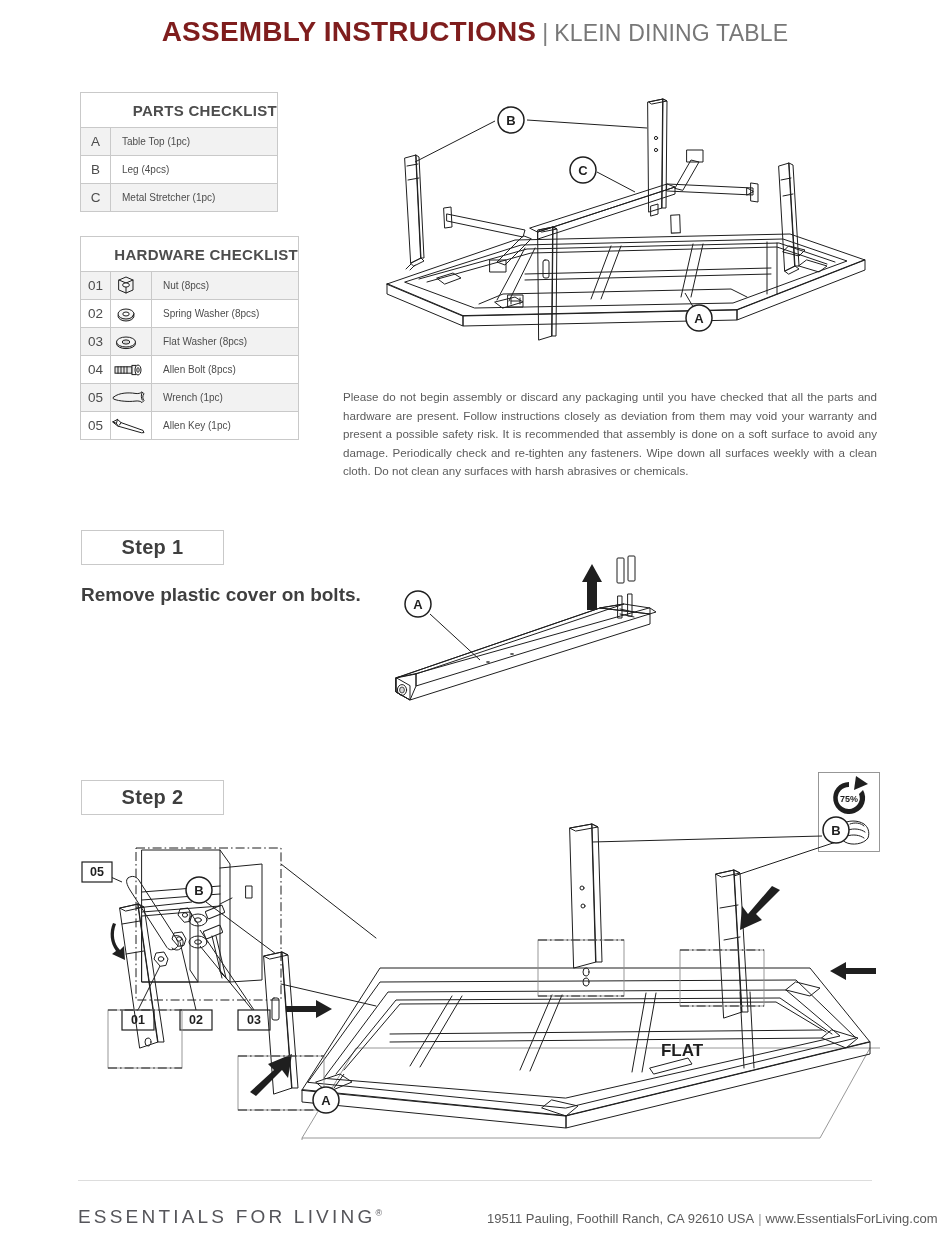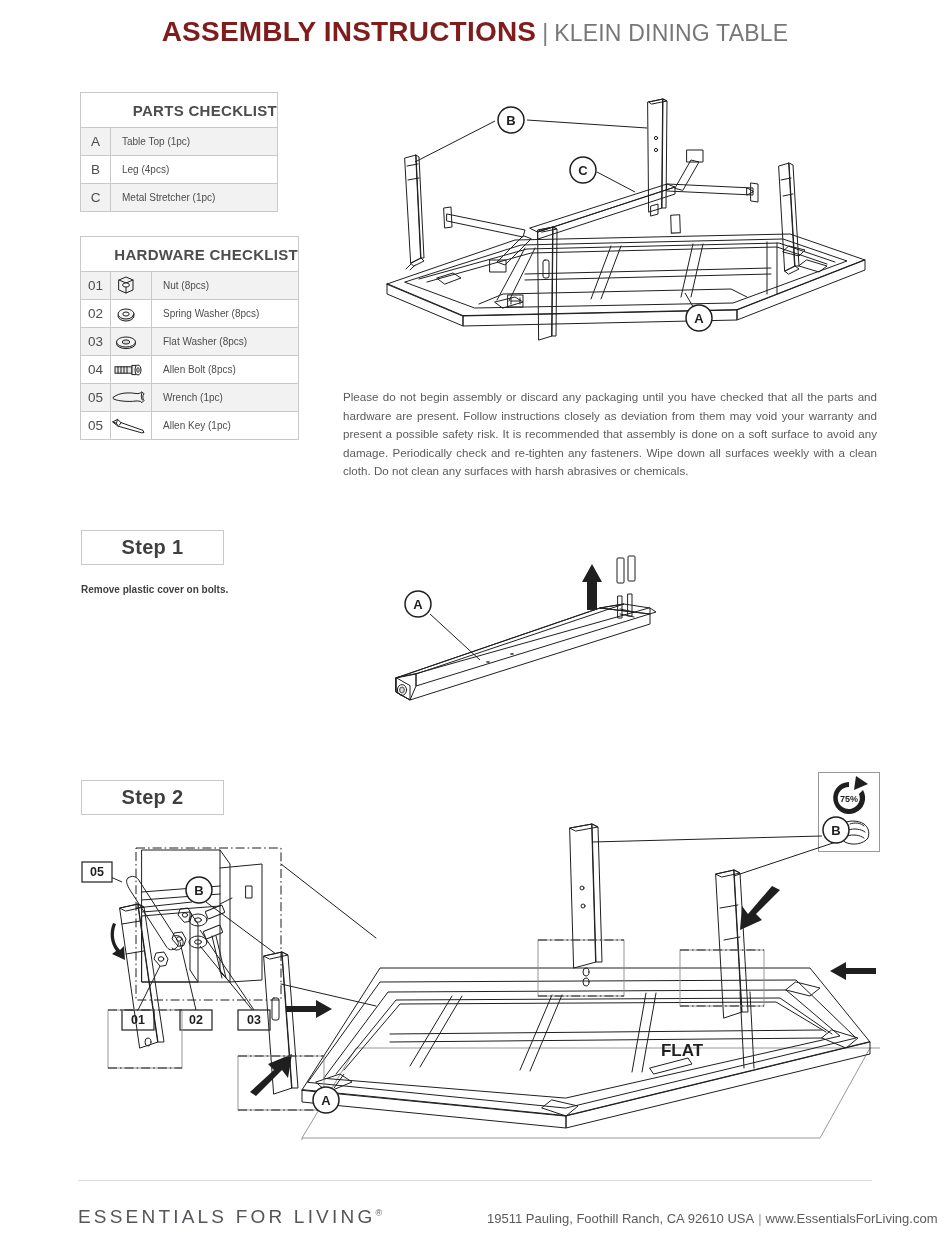--- a/index.html
+++ b/index.html
@@ -35,21 +35,21 @@
 
   
   #notice{left:343px;top:364px;width:534px;font-size:11.6px;line-height:18.6px;
           text-align:justify;color:#5b5b5b;margin-top:24px;}
 
   
   .stepchip{border:1px solid #c9c9c9;background:#fff;text-align:center;
             font-size:20px;font-weight:bold;color:#3f3f3f;letter-spacing:.3px;}
   #step1chip{left:81px;top:530px;width:141px;height:33px;line-height:33px;}
   #step2chip{left:81px;top:780px;width:141px;height:33px;line-height:33px;}
-  #step1text{left:81px;top:584px;font-size:10px;font-weight:bold;color:#3f3f3f;}
+  #step1text{left:81px;top:584px;font-size:19px;font-weight:bold;color:#3f3f3f;}
 
   
   svg{display:block;overflow:visible;}
   .ln{fill:none;stroke:#1f1f1f;stroke-width:1;stroke-linecap:round;stroke-linejoin:round;}
   .lead{fill:none;stroke:#1f1f1f;stroke-width:1;}
   .wht{fill:#ffffff;stroke:#1f1f1f;stroke-width:1;stroke-linejoin:round;}
   .blk{fill:#1f1f1f;stroke:none;}
   .dashdot{fill:none;stroke:#1f1f1f;stroke-width:1;stroke-dasharray:9 3 1.6 3;}
   .thinbox{fill:none;stroke:#8d8d8d;stroke-width:.9;}
   .balloon{fill:#ffffff;stroke:#1f1f1f;stroke-width:1.5;}

